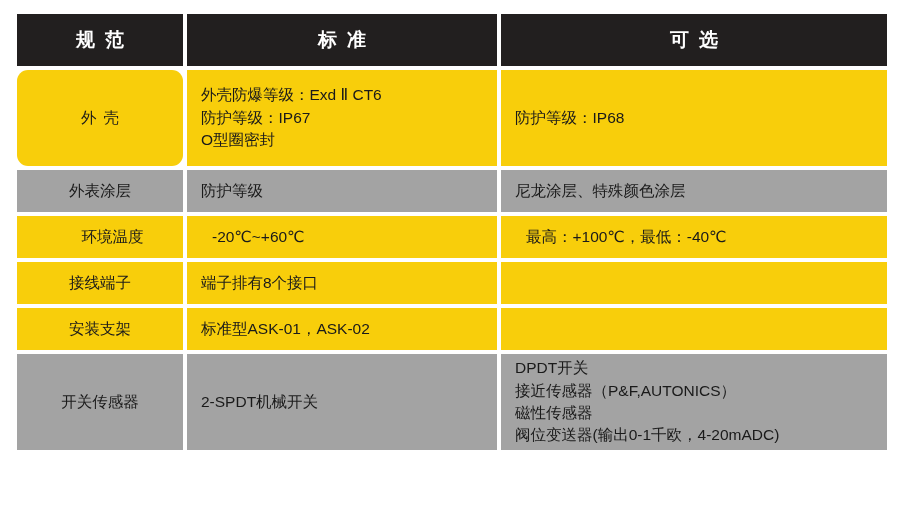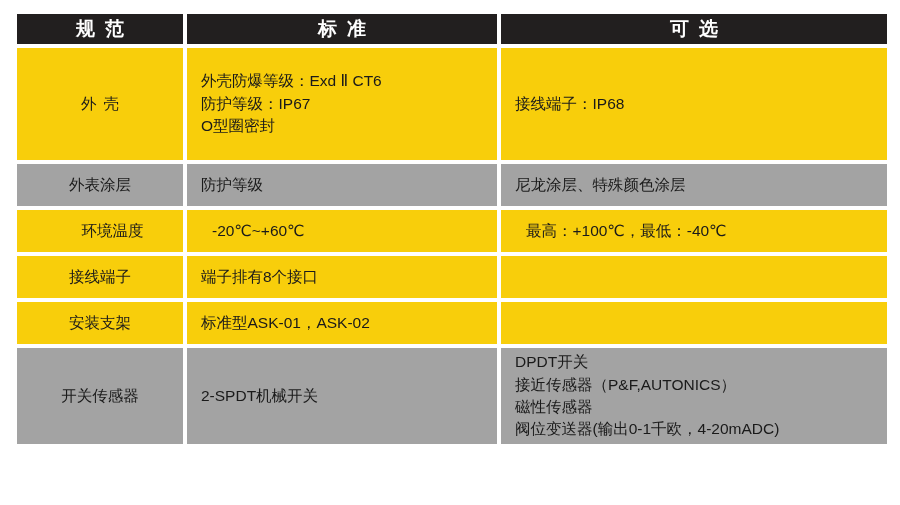--- a/index.html
+++ b/index.html
@@ -22,62 +22,62 @@
     border-spacing: 4px 4px;
     table-layout: fixed;
   }
   #spec-table col.c1 { width: 166px; }
   #spec-table col.c2 { width: 310px; }
   #spec-table col.c3 { width: 386px; }
 
   thead th {
     background: #221f1f;
     color: #ffffff;
-    height: 30px;
+    height: 36px;
     font-size: 19px;
     font-weight: bold;
     letter-spacing: 10px;
     text-indent: 10px;
     text-align: center;
-    padding: 0;
+    padding: 8px;
     vertical-align: middle;
   }
 
   tbody td {
     padding: 0 0 0 14px;
     vertical-align: middle;
     color: #1a1a1a;
     font-size: 15.5px;
     line-height: 1.45;
     text-align: left;
   }
   tbody td.label {
     text-align: center;
     padding: 0;
     font-size: 15.5px;
   }
   tr.yellow td { background: #f8ce0b; }
   tr.gray td   { background: #a3a3a3; }
 
-  tr.r-shell td      { height: 112px; }
+  tr.r-shell td      { height: 96px; }
   tr.r-coat td       { height: 42px; }
   tr.r-temp td       { height: 42px; padding-left: 25px; }
   tr.r-cable td      { height: 42px; }
   tr.r-terminal td   { height: 42px; }
   tr.r-position td   { height: 42px; }
   tr.r-bracket td    { height: 42px; }
   tr.r-switch td     { height: 96px; }
 
   .multiline { white-space: pre-line; }
   .sup {
     font-size: 9px;
     vertical-align: super;
     line-height: 0;
   }
-  .wide-label { letter-spacing: 7px; text-indent: 7px; }
+  .wide-label { letter-spacing: 7px; text-indent: 7px; border-radius: 11px; }
 </style>
 </head>
 <body>
 
 <table id="spec-table">
   <colgroup>
     <col class="c1">
       <col class="c2">
       <col class="c3">
   </colgroup>
@@ -88,21 +88,21 @@
       <th>可选</th>
     </tr>
   </thead>
   <tbody>
 
     <tr class="yellow r-shell">
       <td class="label wide-label">外壳</td>
       <td class="multiline">外壳防爆等级：Exd Ⅱ CT6
 防护等级：IP67
 O型圈密封</td>
-      <td>接线端子：IP68</td>
+      <td>防护等级：IP68</td>
     </tr>
 
     <tr class="gray r-coat">
       <td class="label">外表涂层</td>
       <td>防护等级</td>
       <td>尼龙涂层、特殊颜色涂层</td>
     </tr>
 
     <tr class="yellow r-temp">
       <td class="label">环境温度</td>

